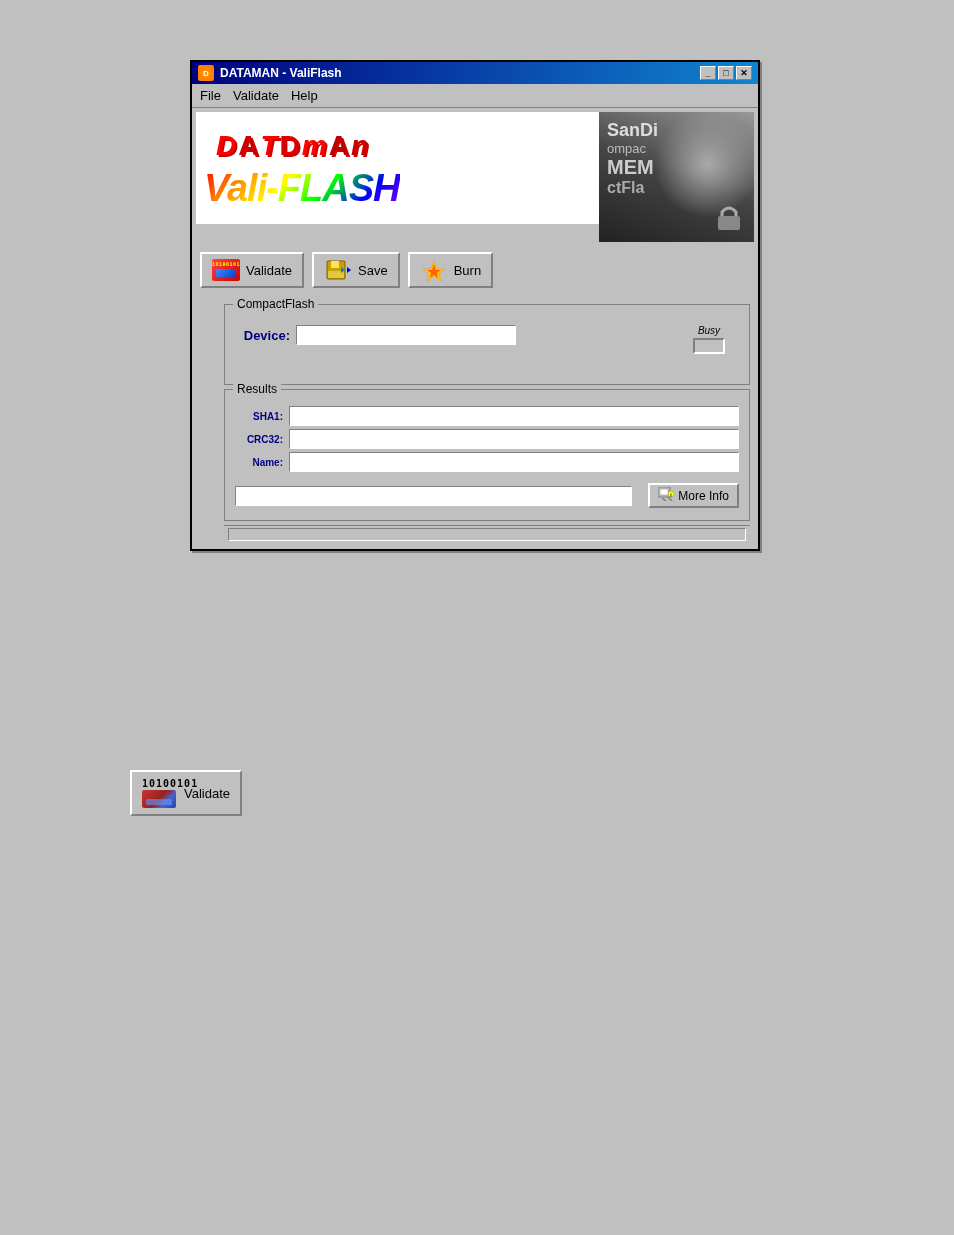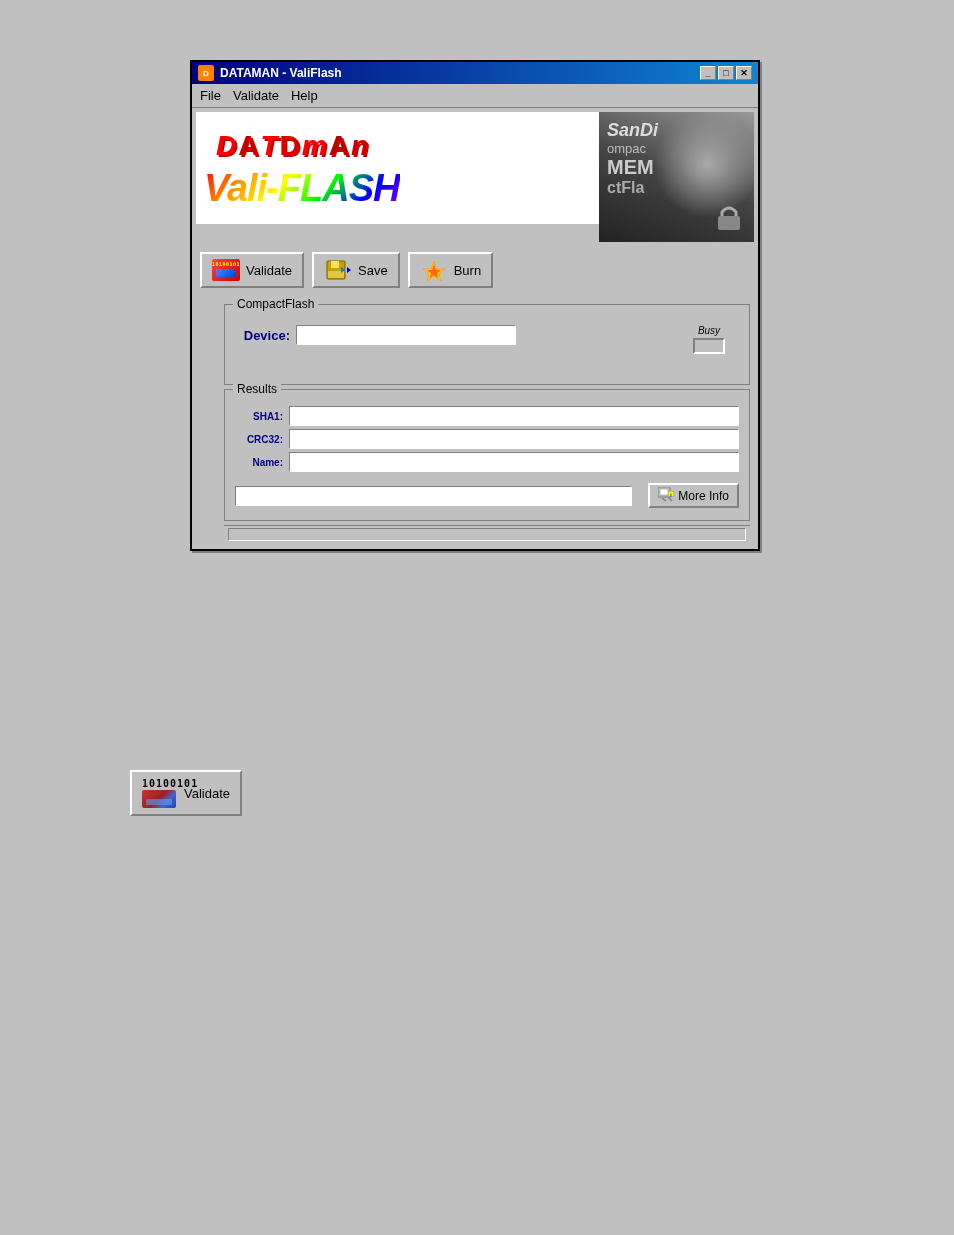--- a/index.html
+++ b/index.html
@@ -146,21 +146,20 @@
       flex-direction: column;
       align-items: flex-start;
       justify-content: flex-start;
       padding: 8px;
     }
     .photo-text1 {
       color: #ddd;
       font-size: 18px;
       font-weight: bold;
       font-family: Arial, sans-serif;
-      font-style: italic;
     }
     .photo-text2 {
       color: #bbb;
       font-size: 13px;
     }
     .photo-text3 {
       color: #ccc;
       font-size: 20px;
       font-weight: bold;
     }

